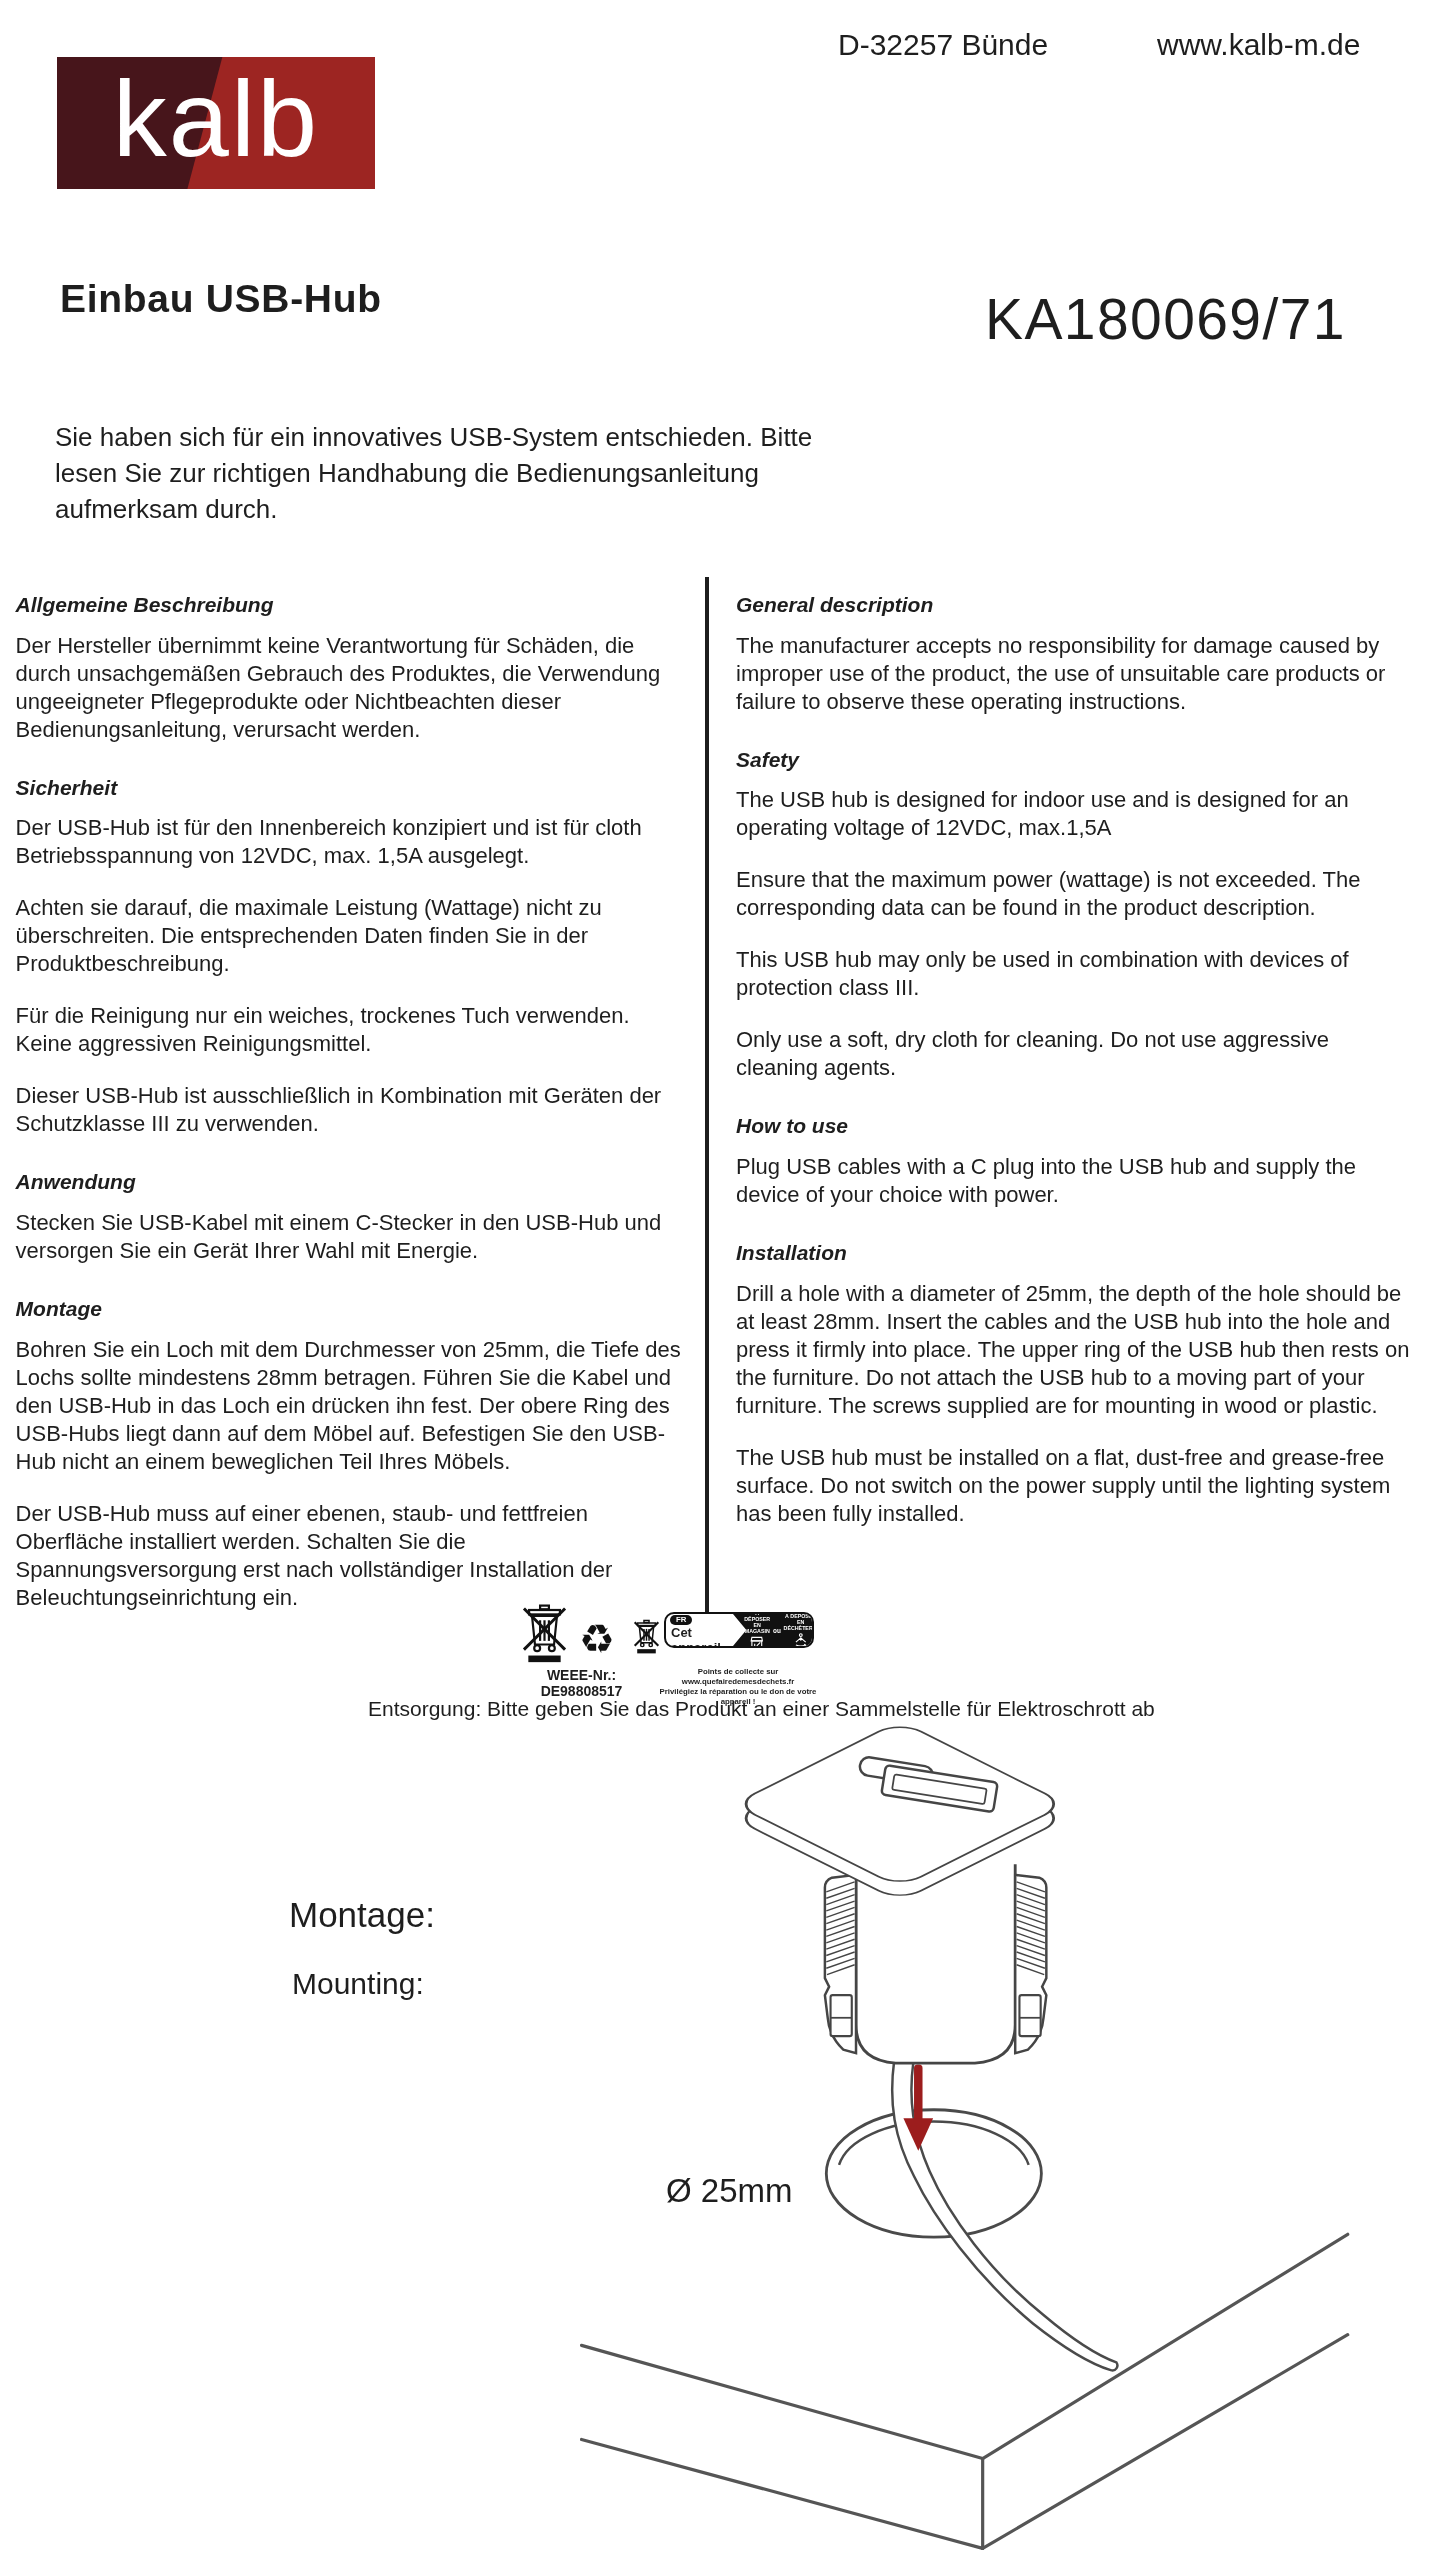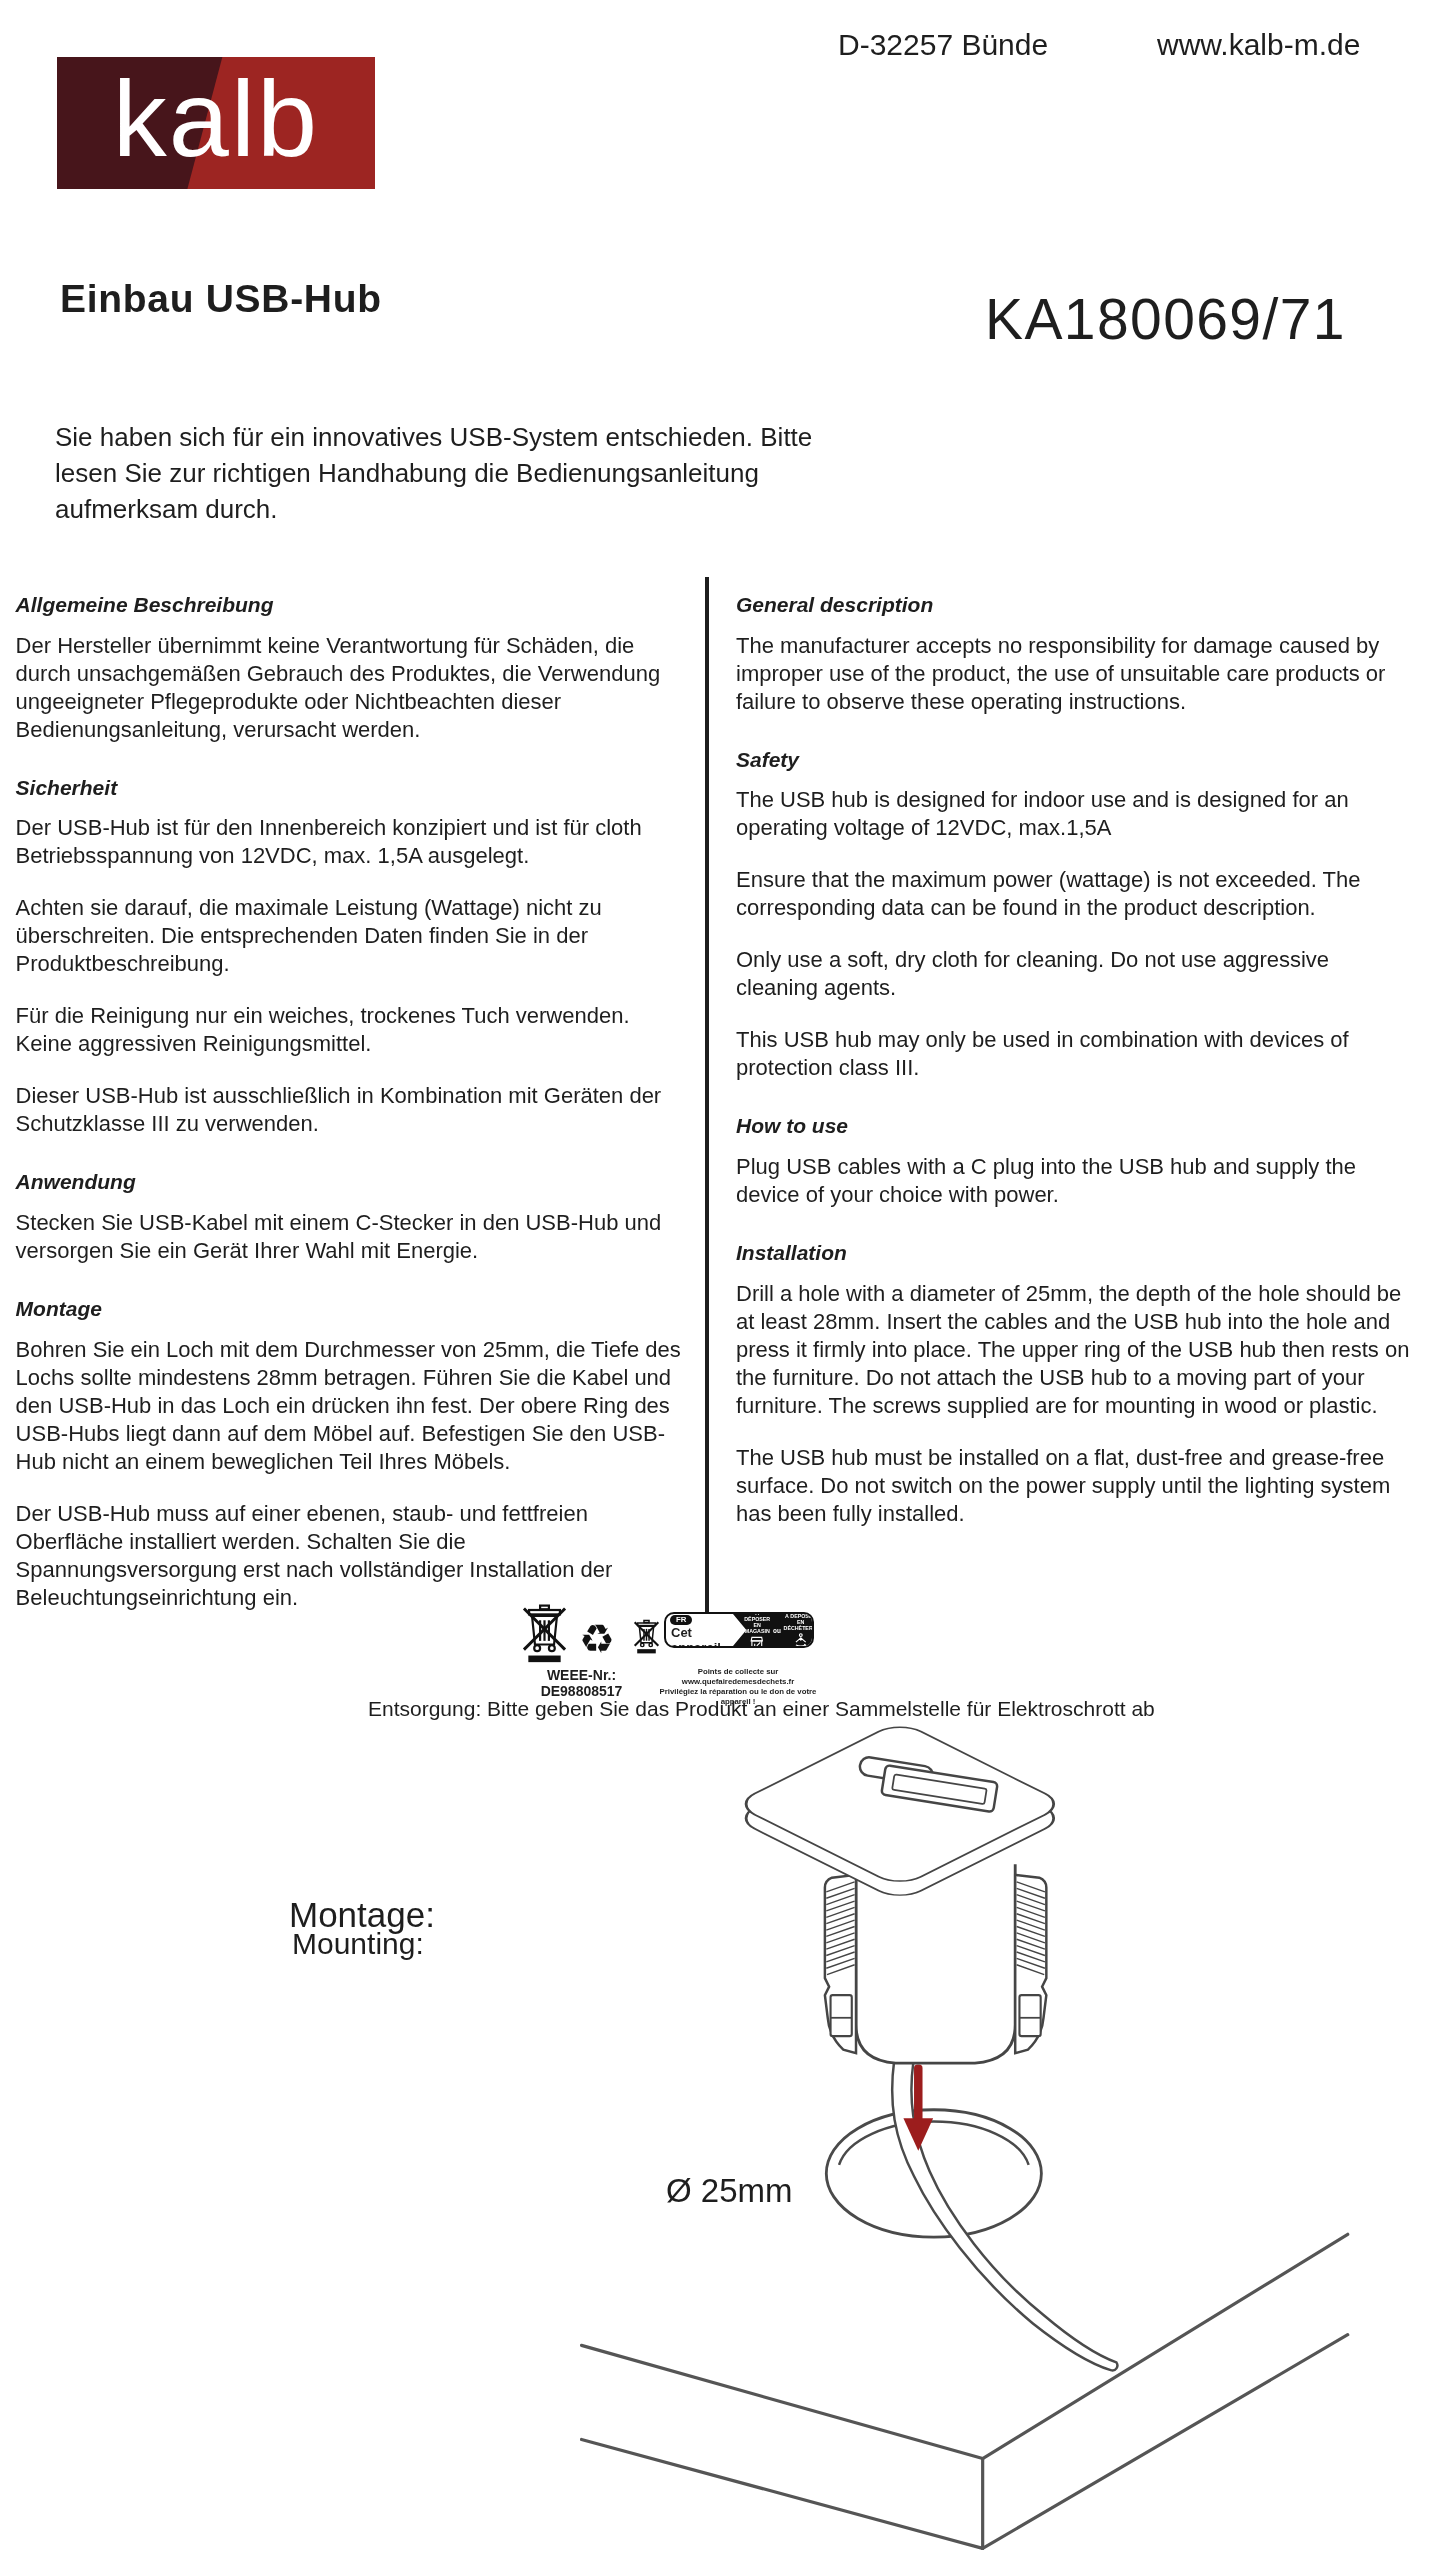--- a/index.html
+++ b/index.html
@@ -71,21 +71,21 @@
     gap: 2.8px; padding: 2.8px 4.2px 2.8px 11.3px;
   }
   .triman-cell { display: flex; flex-direction: column; align-items: center; gap: 1.4px; }
   .triman-cell-label { font-size: 5.3px; font-weight: bold; text-align: center; line-height: 1.15; white-space: pre-line; }
   .triman-ou { font-size: 6.4px; font-weight: bold; align-self: center; }
   .triman-caption { left: 651px; top: 1667px; width: 174px; font-size: 7.8px; font-weight: bold; line-height: 1.3; text-align: center; }
 
   .disposal-note { left: 368px; top: 1697px; font-size: 21px; }
 
   .montage-label  { left: 289px; top: 1895px; font-size: 35px; }
-  .mounting-label { left: 292px; top: 1927px; font-size: 30px; }
+  .mounting-label { left: 292px; top: 1967px; font-size: 30px; }
   .diameter-label { left: 666px; top: 2172px; font-size: 33px; z-index: 3; }
 
   .illustration { left: 580px; top: 1698px; z-index: 2; }
 </style>
 </head>
 <body>
 
 <div class="abs logo">
   <div class="logo-dark"></div>
   <div class="logo-text">kalb</div>
@@ -125,22 +125,22 @@
 
 <div class="abs col col-en">
   <section>
     <h3>General description</h3>
     <p>The manufacturer accepts no responsibility for damage caused by improper use of the product, the use of unsuitable care products or failure to observe these operating instructions.</p>
   </section>
   <section>
     <h3>Safety</h3>
     <p>The USB hub is designed for indoor use and is designed for an operating voltage of 12VDC, max.1,5A</p>
     <p>Ensure that the maximum power (wattage) is not exceeded. The corresponding data can be found in the product description.</p>
+    <p>This USB hub may only be used in combination with devices of protection class III.</p>
     <p>Only use a soft, dry cloth for cleaning. Do not use aggressive cleaning agents.</p>
-    <p>This USB hub may only be used in combination with devices of protection class III.</p>
   </section>
   <section>
     <h3>How to use</h3>
     <p>Plug USB cables with a C plug into the USB hub and supply the device of your choice with power.</p>
   </section>
   <section>
     <h3>Installation</h3>
     <p>Drill a hole with a diameter of 25mm, the depth of the hole should be at least 28mm. Insert the cables and the USB hub into the hole and press it firmly into place. The upper ring of the USB hub then rests on the furniture. Do not attach the USB hub to a moving part of your furniture. The screws supplied are for mounting in wood or plastic.</p>
     <p>The USB hub must be installed on a flat, dust-free and grease-free surface. Do not switch on the power supply until the lighting system has been fully installed.</p>
   </section>

